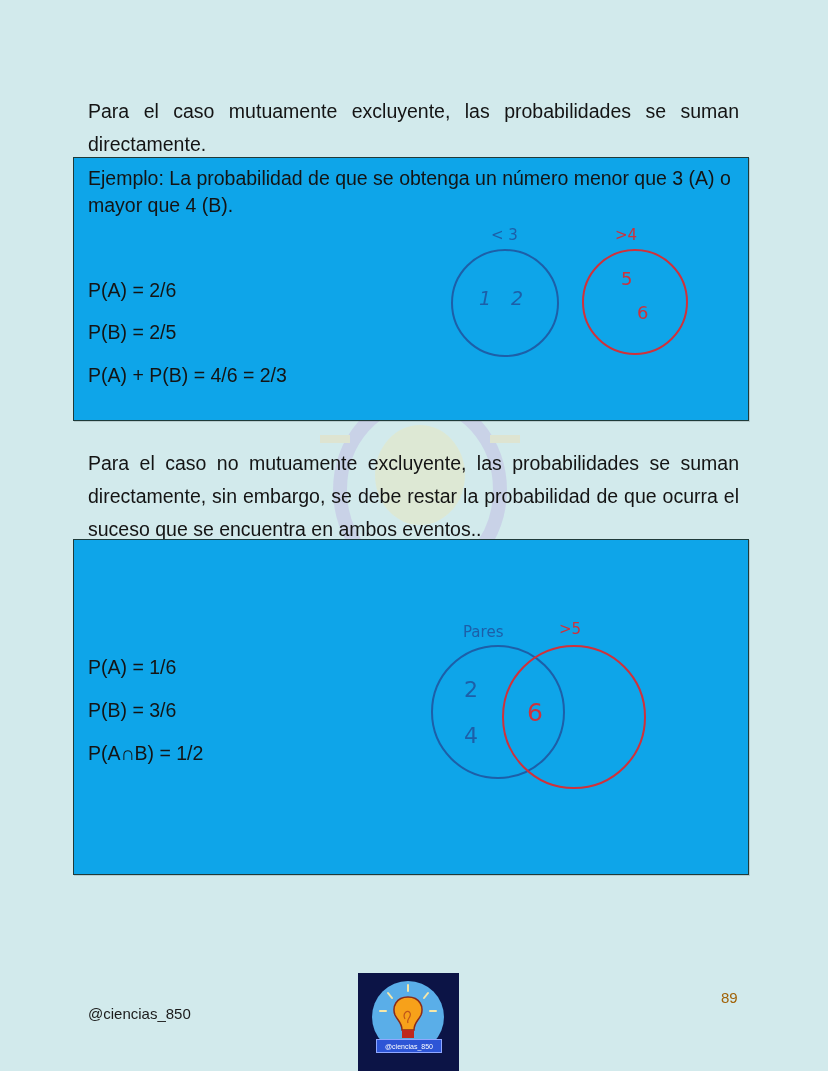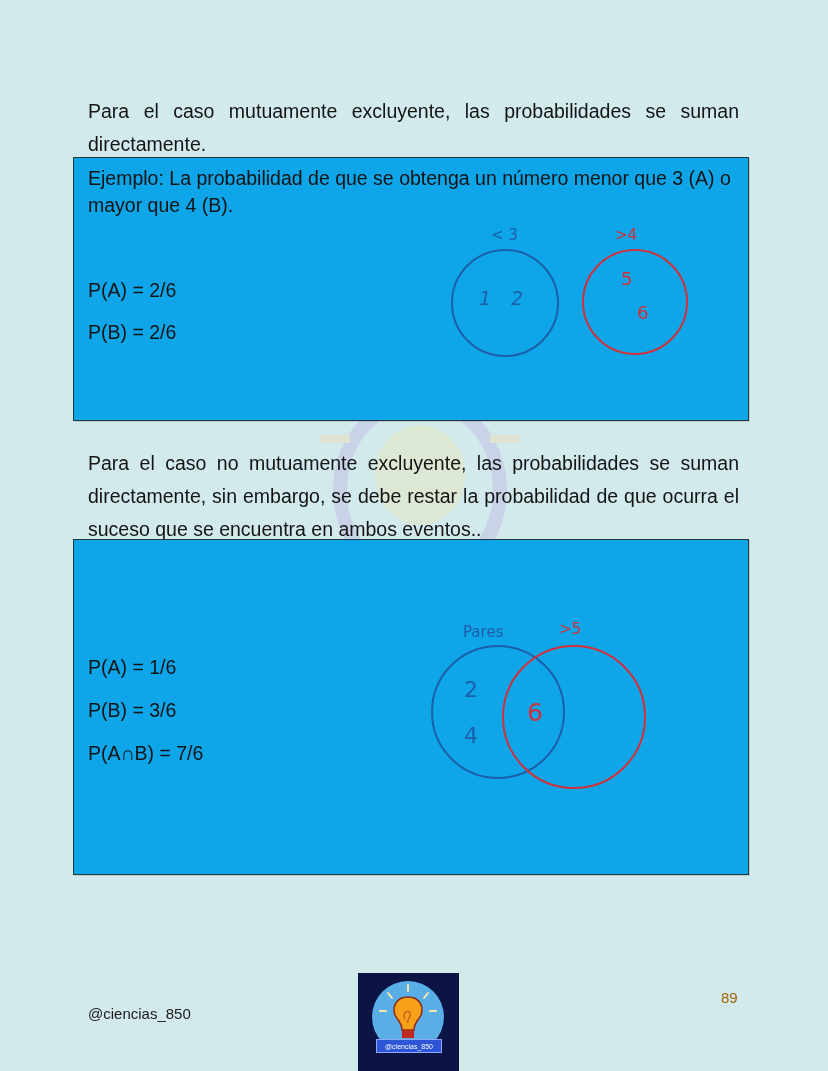--- a/index.html
+++ b/index.html
@@ -112,21 +112,22 @@
   <rect x="20" y="40" width="30" height="8" fill="#f5d9a0"></rect>
   <rect x="190" y="40" width="30" height="8" fill="#f5d9a0"></rect>
 </svg>
 
 <p class="para para-1" style="margin:0;">Para el caso mutuamente excluyente, las probabilidades se suman directamente.</p>
 
 <div class="box box-1">
   <div class="box-intro">Ejemplo: La probabilidad de que se obtenga un número menor que 3 (A) o mayor que 4 (B).</div>
 
   <div class="eq" style="top:120px;">P(A) = 2/6</div>
-  <div class="eq" style="top:162px;">P(B) = 2/6</div>
+  <div class="eq" style="top:162px;">P(B) = 2/5</div>
+  <div class="eq" style="top:205px;">P(A) + P(B) = 4/6 = 2/3</div>
 
   <svg class="venn" style="left:365px; top:55px;" width="260" height="150" viewBox="0 0 260 150">
     <g>
       <circle cx="66" cy="90" r="53" fill="none" stroke="#1d5fa8" stroke-width="2"></circle>
       <text x="52" y="27" font-size="15" fill="#1d5fa8">&lt; 3</text>
       <text x="40" y="92" font-size="19" font-style="italic" fill="#1d5fa8">1</text>
       <text x="72" y="92" font-size="19" font-style="italic" fill="#1d5fa8">2</text>
     </g>
     <g>
       <circle cx="196" cy="89" r="52" fill="none" stroke="#d0313a" stroke-width="2"></circle>
@@ -136,21 +137,21 @@
     </g>
   </svg>
 </div>
 
 <p class="para para-2" style="margin:0;">Para el caso no mutuamente excluyente, las probabilidades se suman directamente, sin embargo, se debe restar la probabilidad de que ocurra el suceso que se encuentra en ambos eventos..</p>
 
 <div class="box box-2">
 
   <div class="eq" style="top:115px;">P(A) = 1/6</div>
   <div class="eq" style="top:158px;text-align:center;">P(B) = 3/6</div>
-  <div class="eq" style="top:201px;">P(A∩B) = 7/6</div>
+  <div class="eq" style="top:201px;">P(A∩B) = 1/2</div>
 
   <svg class="venn" style="left:345px; top:70px;" width="240" height="185" viewBox="0 0 240 185">
     <g>
       <circle cx="79" cy="102" r="66" fill="none" stroke="#1d5fa8" stroke-width="2"></circle>
       <text x="44" y="27" font-size="15" fill="#1d5fa8">Pares</text>
       <text x="45" y="87" font-size="22" fill="#1d5fa8">2</text>
       <text x="45" y="133" font-size="22" fill="#1d5fa8">4</text>
     </g>
     <g>
       <circle cx="155" cy="107" r="71" fill="none" stroke="#d0313a" stroke-width="2"></circle>

